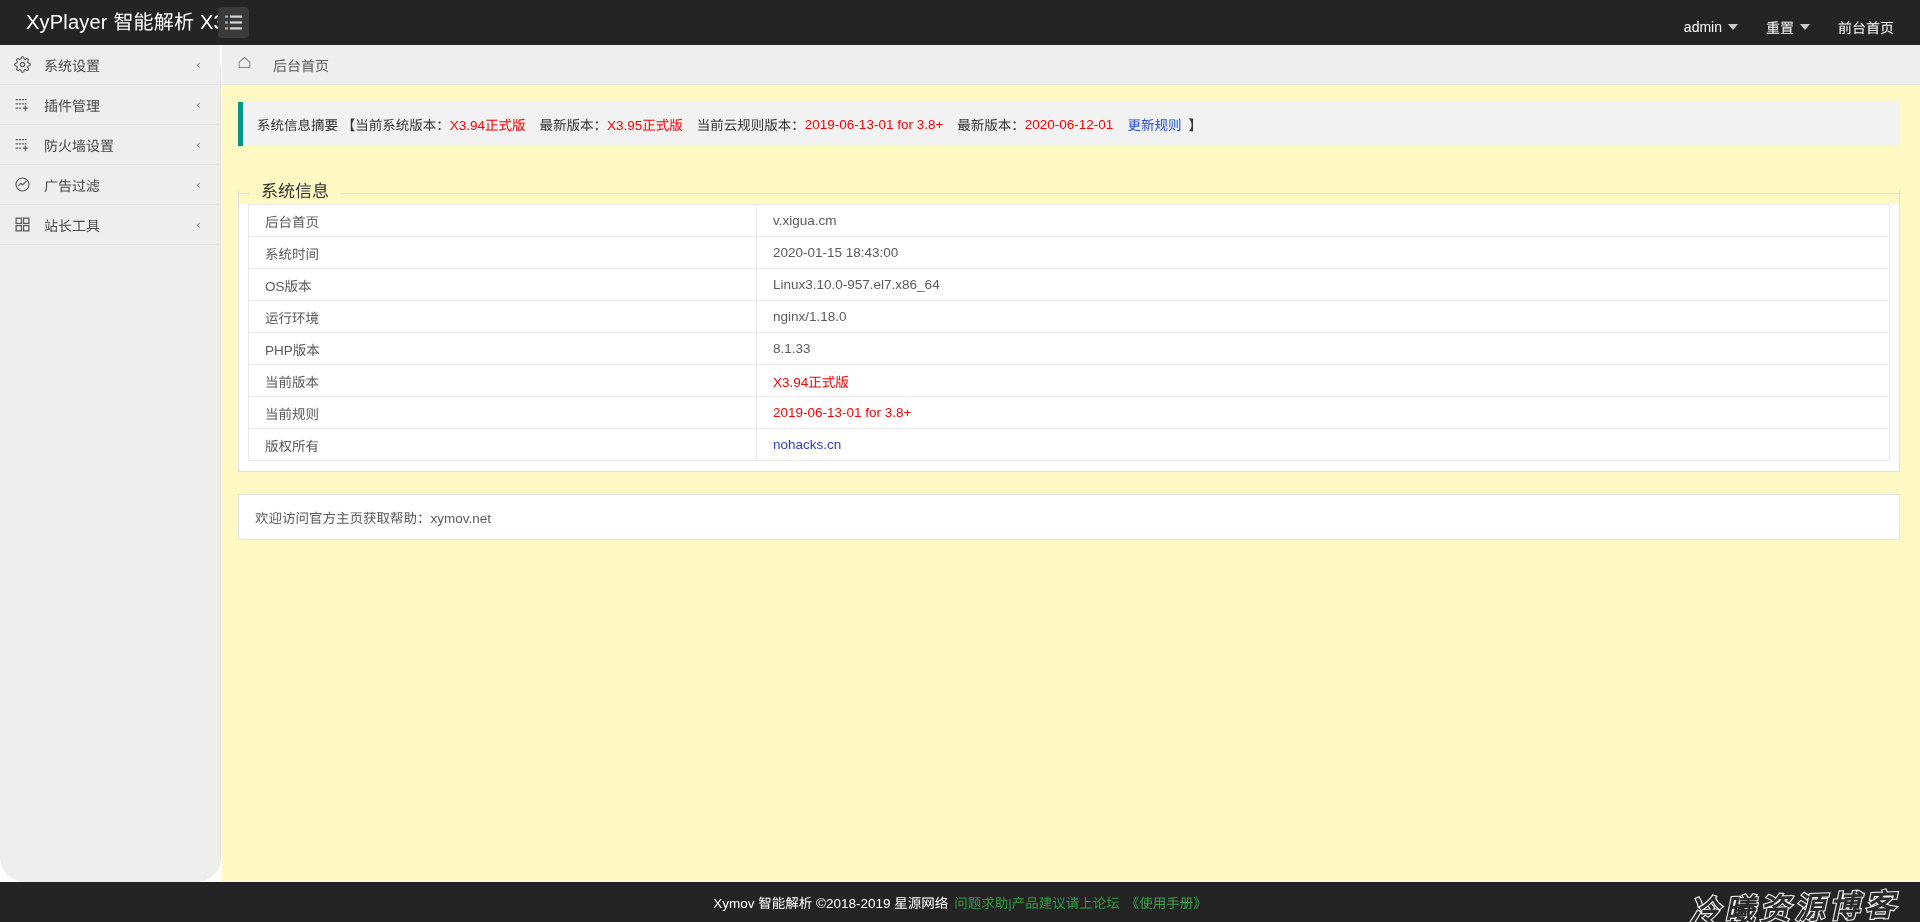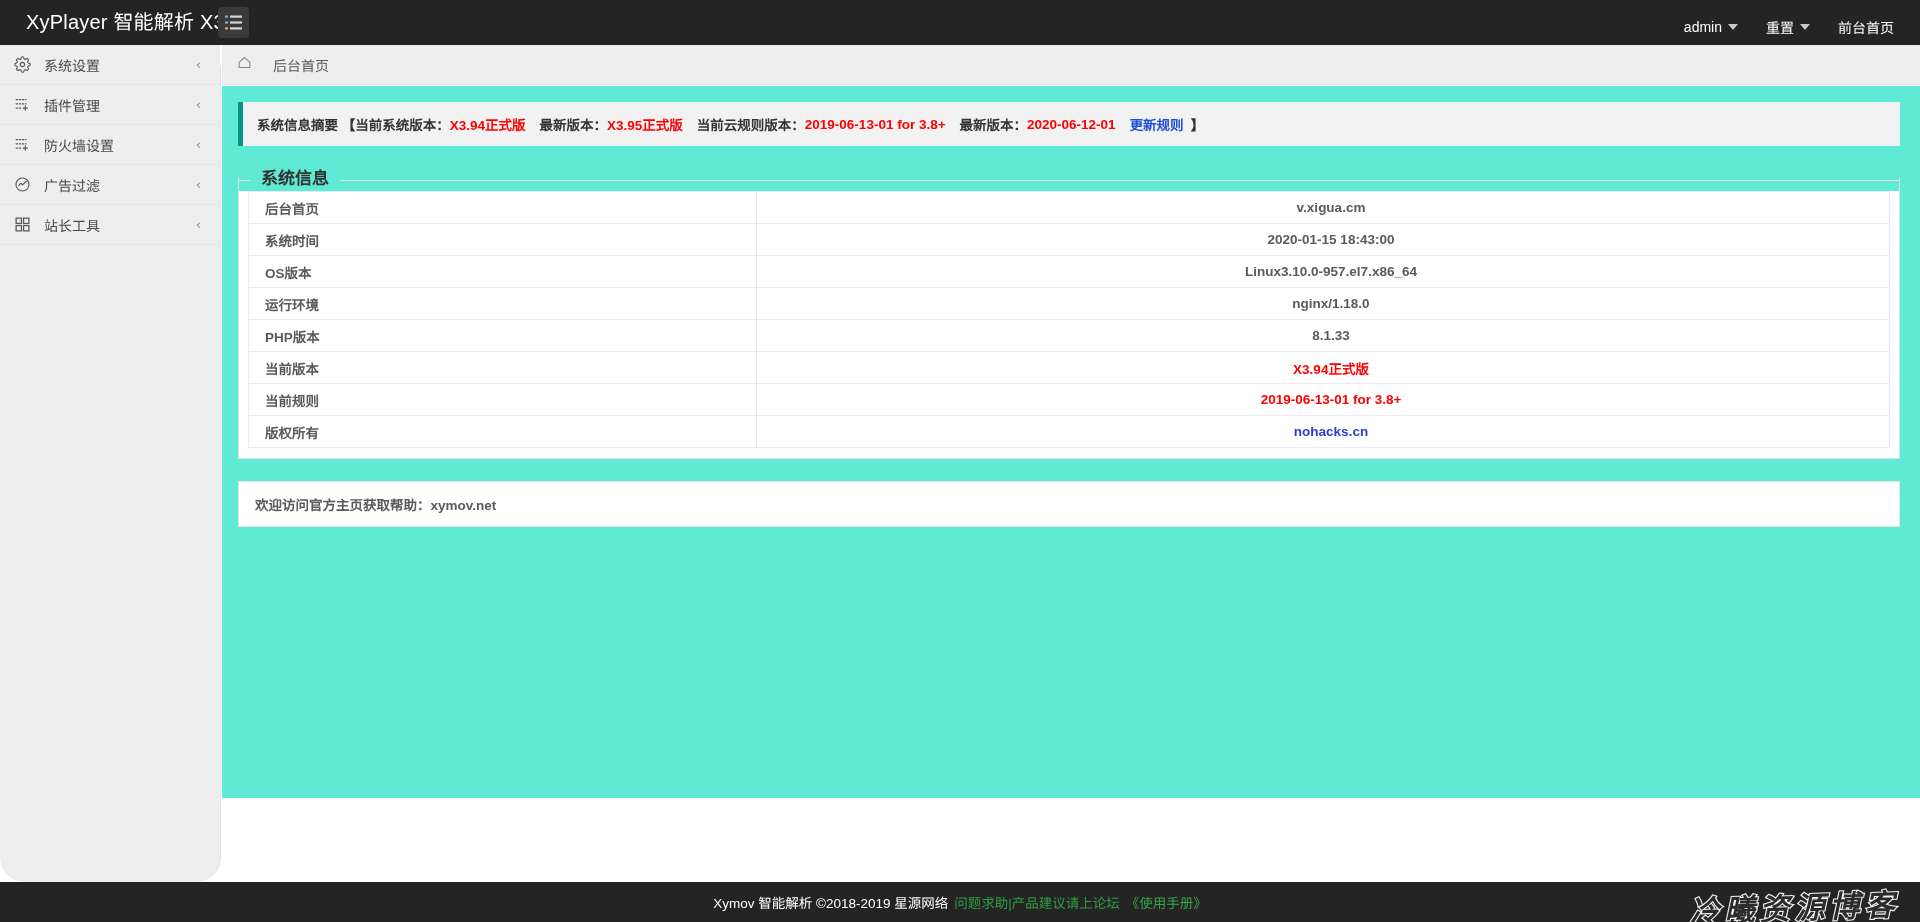--- a/index.html
+++ b/index.html
@@ -97,45 +97,44 @@
     background: #eeeeee;
     border-bottom: 1px solid #e4e4e4;
     display: flex; align-items: center;
     padding-left: 15px;
     gap: 21px;
   }
   .crumb-text { color: #5a5a5a; font-size: 14px; }
 
   .body-area {
     position: absolute; left: 0; top: 41px;
-    width: 1698px; height: 712px;
-    background: #5eead4;
+    width: 1698px; height: 796px;
+    background: #fef9c3;
     padding: 16px 20px 0 16px;
-    font-weight: bold;
   }
 
   
   .alert {
     position: relative;
     width: 1662px; height: 44px;
     background: #f2f2f2;
     border-left: 5px solid #009688;
     display: flex; align-items: center;
     padding-left: 14px;
     color: #333333; font-size: 13.5px;
     white-space: nowrap;
   }
   .alert .red { color: #ff0000; }
   .alert .blue-link { color: #1e4fd8; cursor: pointer; }
   .alert .sp { display: inline-block; width: 7px; }
 
   
   .panel {
     position: relative;
-    margin-top: 17px;
+    margin-top: 30px;
     width: 1662px;
   }
   .panel-legend-row {
     position: relative;
     height: 28px;
   }
   .panel-legend {
     position: absolute; left: 0; top: 0;
     height: 28px; width: 100%;
     display: flex; align-items: center;
@@ -174,21 +173,21 @@
   table.info tr { }
   table.info td {
     height: 32px;
     border: 1px solid #eaeaea;
     padding: 0 0 0 16px;
     font-size: 13.5px;
     color: #5a5a5a;
     vertical-align: middle;
   }
   table.info td.k { width: 508px; color: #5a5a5a; }
-  table.info td.v { color: #5a5a5a; text-align: center; }
+  table.info td.v { color: #5a5a5a; }
   table.info td.v.red { color: #ff0000; }
   table.info td.v.link { color: #2b3ecf; cursor: pointer; }
 
   
   .welcome {
     margin-top: 22px;
     width: 1662px;
     height: 46px;
     border: 1px solid #e5e5e5;
     background: #ffffff;

